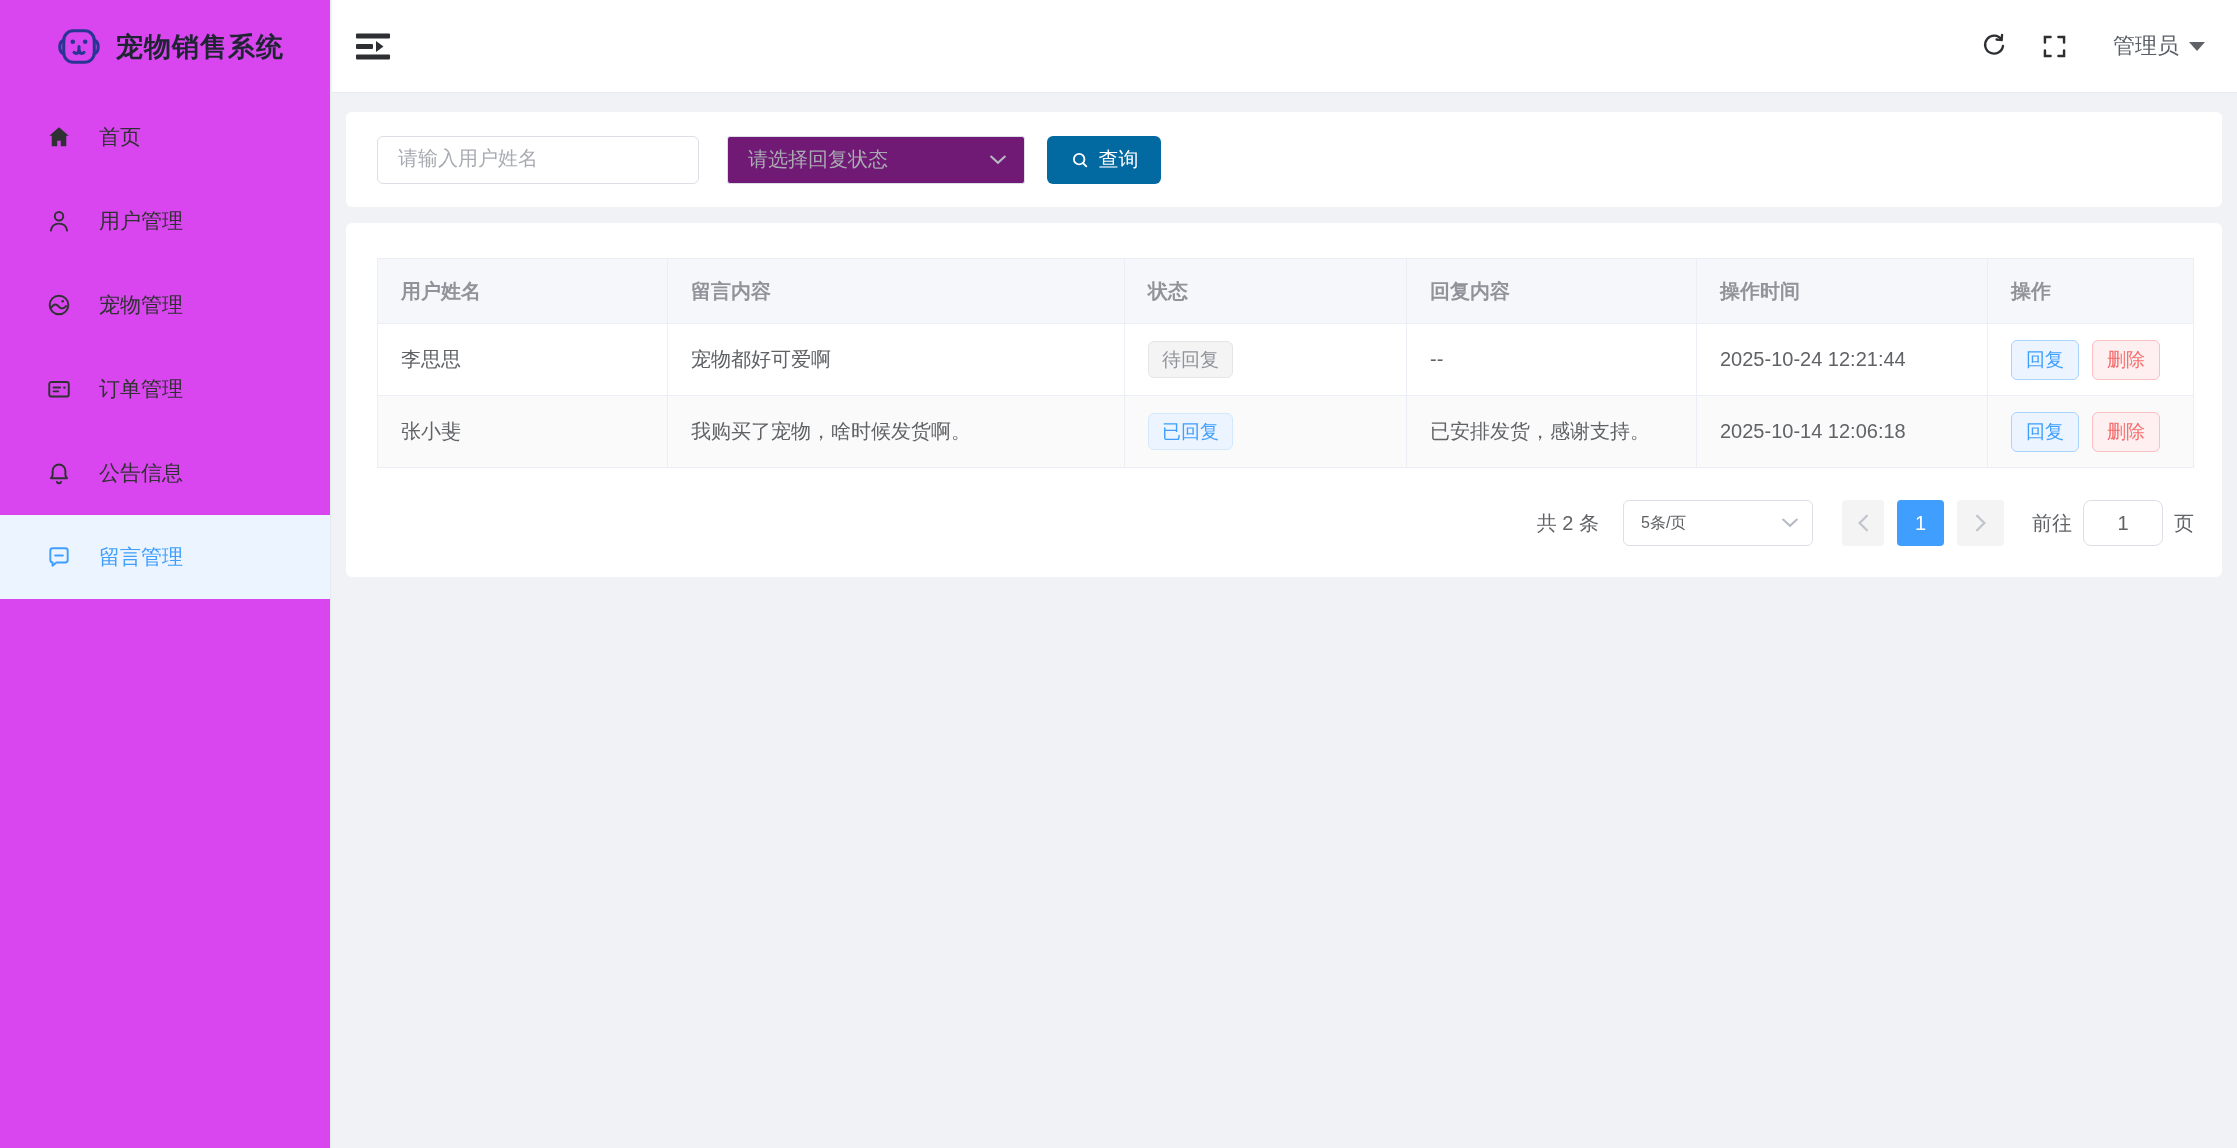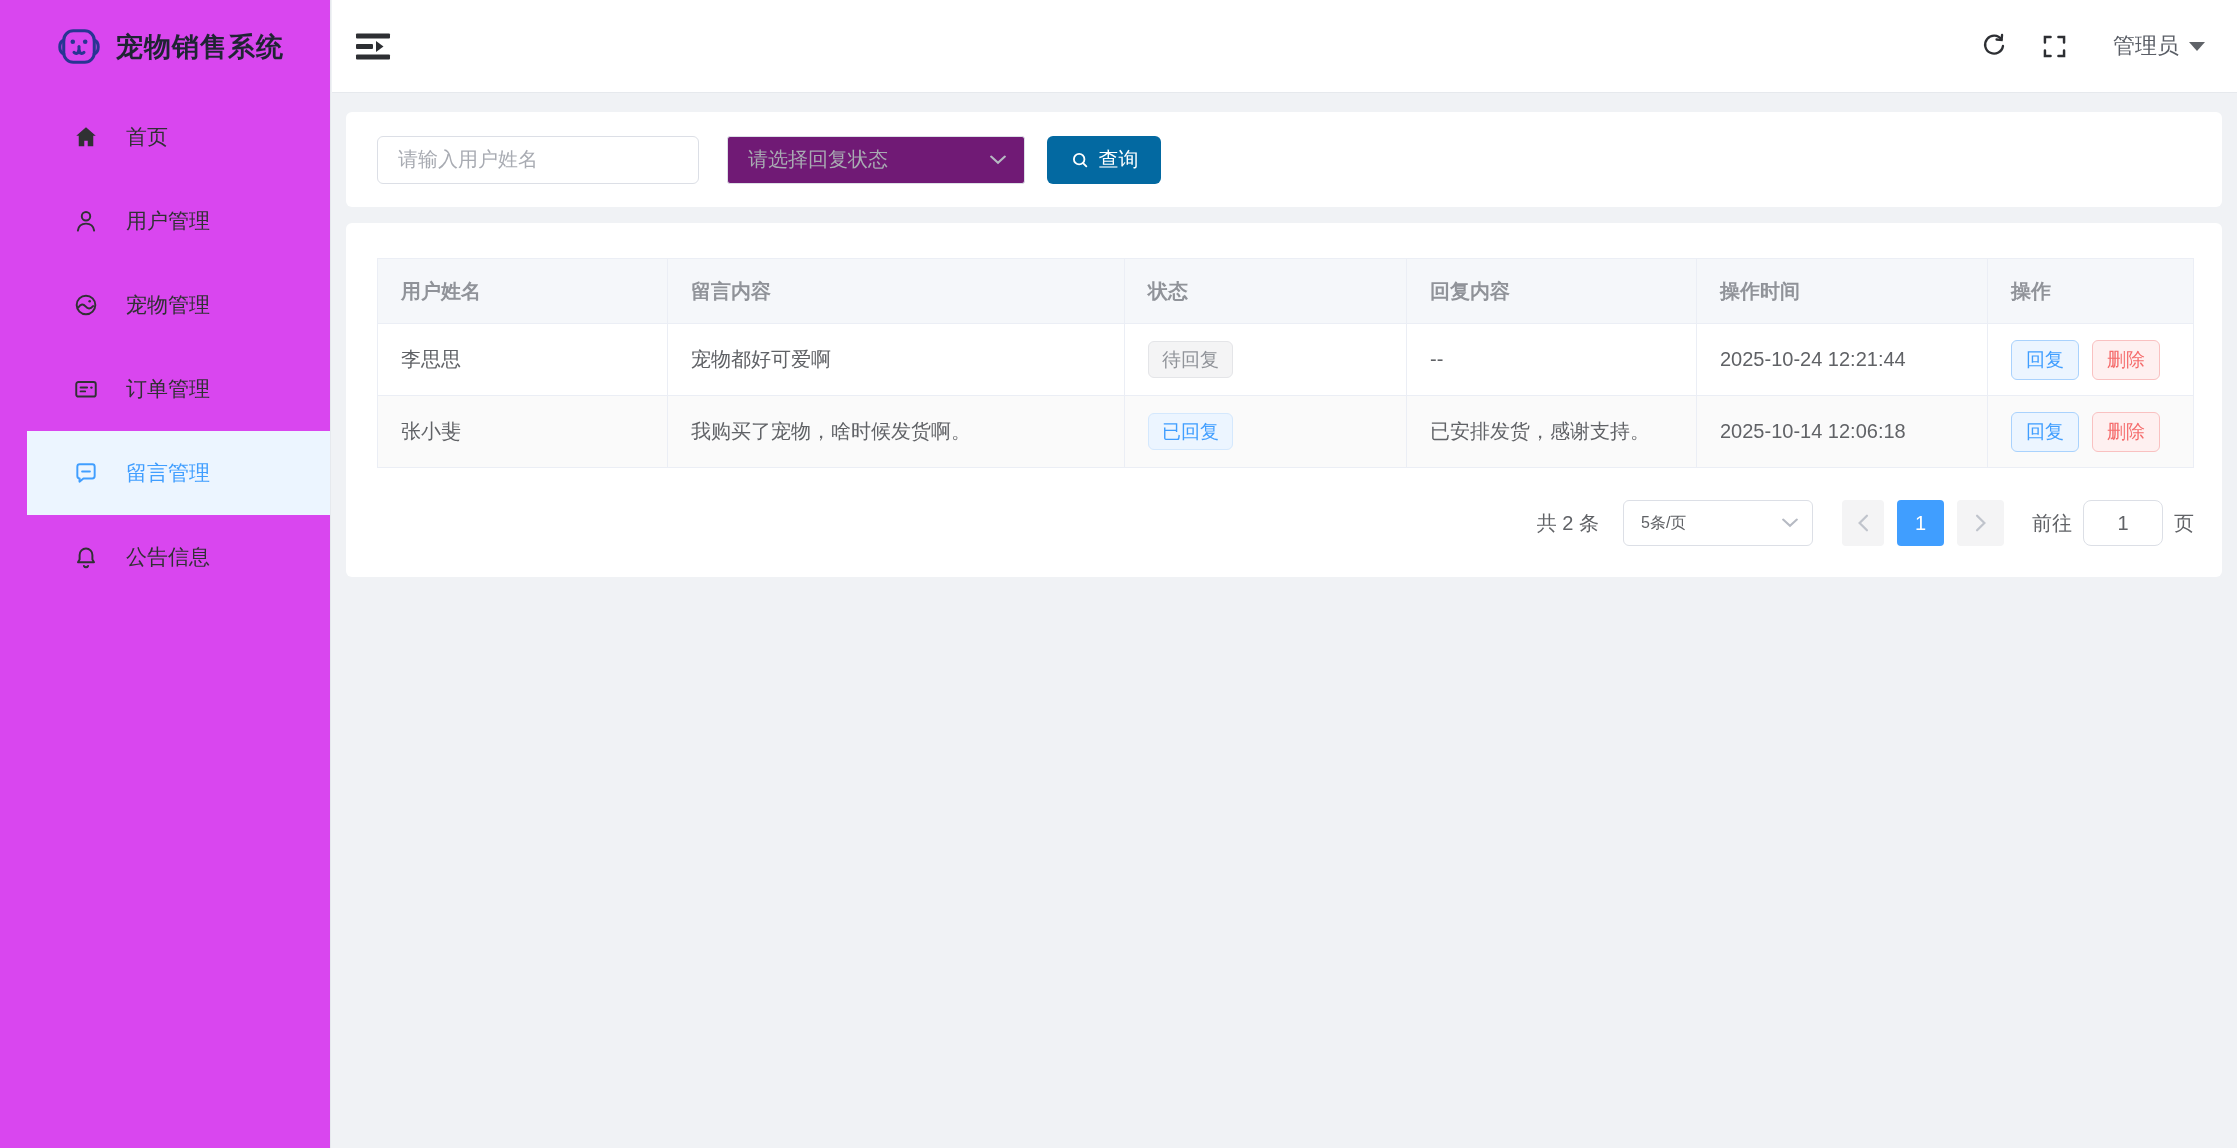--- a/index.html
+++ b/index.html
@@ -8,21 +8,21 @@
     font-family:"Liberation Sans","DejaVu Sans",sans-serif;
     background:#f0f2f5; color:#303133; overflow:hidden; position:relative;
   }
   
   .sidebar {
     position:absolute; left:0; top:0; bottom:0; width:331px;
     background:#d946ef; border-right:1px solid #e6e9ed; z-index:5;
   }
   .logo-row { height:93px; display:flex; align-items:center; padding-left:55px; gap:13px; }
   .logo-title { font-size:27px; font-weight:bold; color:#1f2433; letter-spacing:1px; }
-  .menu { padding-top:2px;padding-left:27px; }
+  .menu { padding-top:2px; }
   .menu-item {
     height:84px; display:flex; align-items:center; padding-left:46px; gap:27px;
     font-size:21px; color:#303133; cursor:pointer;
   }
   .menu-item .mi-icon { width:26px; height:26px; display:flex; align-items:center; color:#303133; }
   .menu-item.active { background:#ecf5ff; color:#409eff; }
   .menu-item.active .mi-icon { color:#409eff; }
   
   .topbar {
     position:absolute; left:332px; right:0; top:0; height:93px;
@@ -35,21 +35,21 @@
   .user-drop { display:flex; align-items:center; gap:10px; cursor:pointer; margin-left:14px; }
   .user-name { font-size:22px; color:#5a5e66; }
   .caret { width:0; height:0; border-left:8px solid transparent; border-right:8px solid transparent; border-top:9px solid #5f6368; }
   
   .main { position:absolute; left:331px; top:94px; right:0; bottom:0; background:#f0f2f5; overflow:hidden; }
   .card { background:#fff; border-radius:6px; margin:0 15px; }
   .search-card { margin-top:18px; height:95px; display:flex; align-items:center; padding-left:31px; }
   .inp {
     width:322px; height:48px; border:1px solid #dcdfe6; border-radius:6px;
     padding:0 20px; font-size:20px; color:#606266; background:#fff; outline:none;
-    font-family:Liberation Serif, serif;
+    font-family:Liberation Mono, monospace;
   }
   .inp::placeholder { color:#a8abb2; }
   .sel {
     width:298px; height:48px; border:1px solid #dcdfe6; border-radius:3px; margin-left:28px;
     display:flex; align-items:center; padding:0 18px 0 20px; cursor:pointer; background:#701a75;
   }
   .sel-placeholder { font-size:20px; color:#a8abb2; flex:1; }
   .btn-primary {
     margin-left:22px; height:48px; width:114px; border:none; border-radius:6px;
     background:#0369a1; color:#fff; font-size:20px; display:flex; align-items:center;
@@ -148,37 +148,37 @@
     <div class="menu-item">
       <span class="mi-icon">
         <svg viewBox="0 0 24 24" width="26" height="26" fill="none" stroke="currentColor" stroke-width="1.8" stroke-linecap="round">
             <rect x="3" y="5.5" width="18" height="13.5" rx="2"></rect>
             <path d="M7 10.7h6M7 14.2h4.2"></path>
             <circle cx="17" cy="10.7" r="1.1" fill="currentColor" stroke="none"></circle>
           </svg>
       </span>
       <span>订单管理</span>
     </div>
+    <div class="menu-item">
+      <span class="mi-icon">
+        <svg viewBox="0 0 24 24" width="26" height="26" fill="none" stroke="currentColor" stroke-width="1.8" stroke-linecap="round" stroke-linejoin="round">
+            <path d="M12 4.2a5.9 5.9 0 0 1 5.9 5.9v4.2l1.5 2.5H4.6l1.5-2.5v-4.2A5.9 5.9 0 0 1 12 4.2Z"></path>
+            <path d="M10.1 20.3a2.1 2.1 0 0 0 3.8 0"></path>
+          </svg>
+      </span>
+      <span>公告信息</span>
+    </div>
     <div class="menu-item active">
       <span class="mi-icon">
         <svg viewBox="0 0 24 24" width="26" height="26" fill="none" stroke="currentColor" stroke-width="1.8" stroke-linejoin="round" stroke-linecap="round">
             <path d="M6.2 4h11.6C19 4 20 5 20 6.2v8.6c0 1.2-1 2.2-2.2 2.2H9.6L6 20v-3H6.2C5 17 4 16 4 14.8V6.2C4 5 5 4 6.2 4Z"></path>
             <path d="M8.4 10.6h7.2"></path>
           </svg>
       </span>
       <span>留言管理</span>
-    </div>
-    <div class="menu-item">
-      <span class="mi-icon">
-        <svg viewBox="0 0 24 24" width="26" height="26" fill="none" stroke="currentColor" stroke-width="1.8" stroke-linecap="round" stroke-linejoin="round">
-            <path d="M12 4.2a5.9 5.9 0 0 1 5.9 5.9v4.2l1.5 2.5H4.6l1.5-2.5v-4.2A5.9 5.9 0 0 1 12 4.2Z"></path>
-            <path d="M10.1 20.3a2.1 2.1 0 0 0 3.8 0"></path>
-          </svg>
-      </span>
-      <span>公告信息</span>
     </div>
   </nav>
 </aside>
 
 <header class="topbar">
   <div class="hamburger">
     <svg width="38" height="31" viewBox="0 0 38 31" fill="#2d2f33">
       <rect x="2" y="2.5" width="34" height="5" rx="1"></rect>
       <rect x="2" y="13" width="17" height="5" rx="1"></rect>
       <polygon points="22,10 29.5,15.5 22,21"></polygon>

